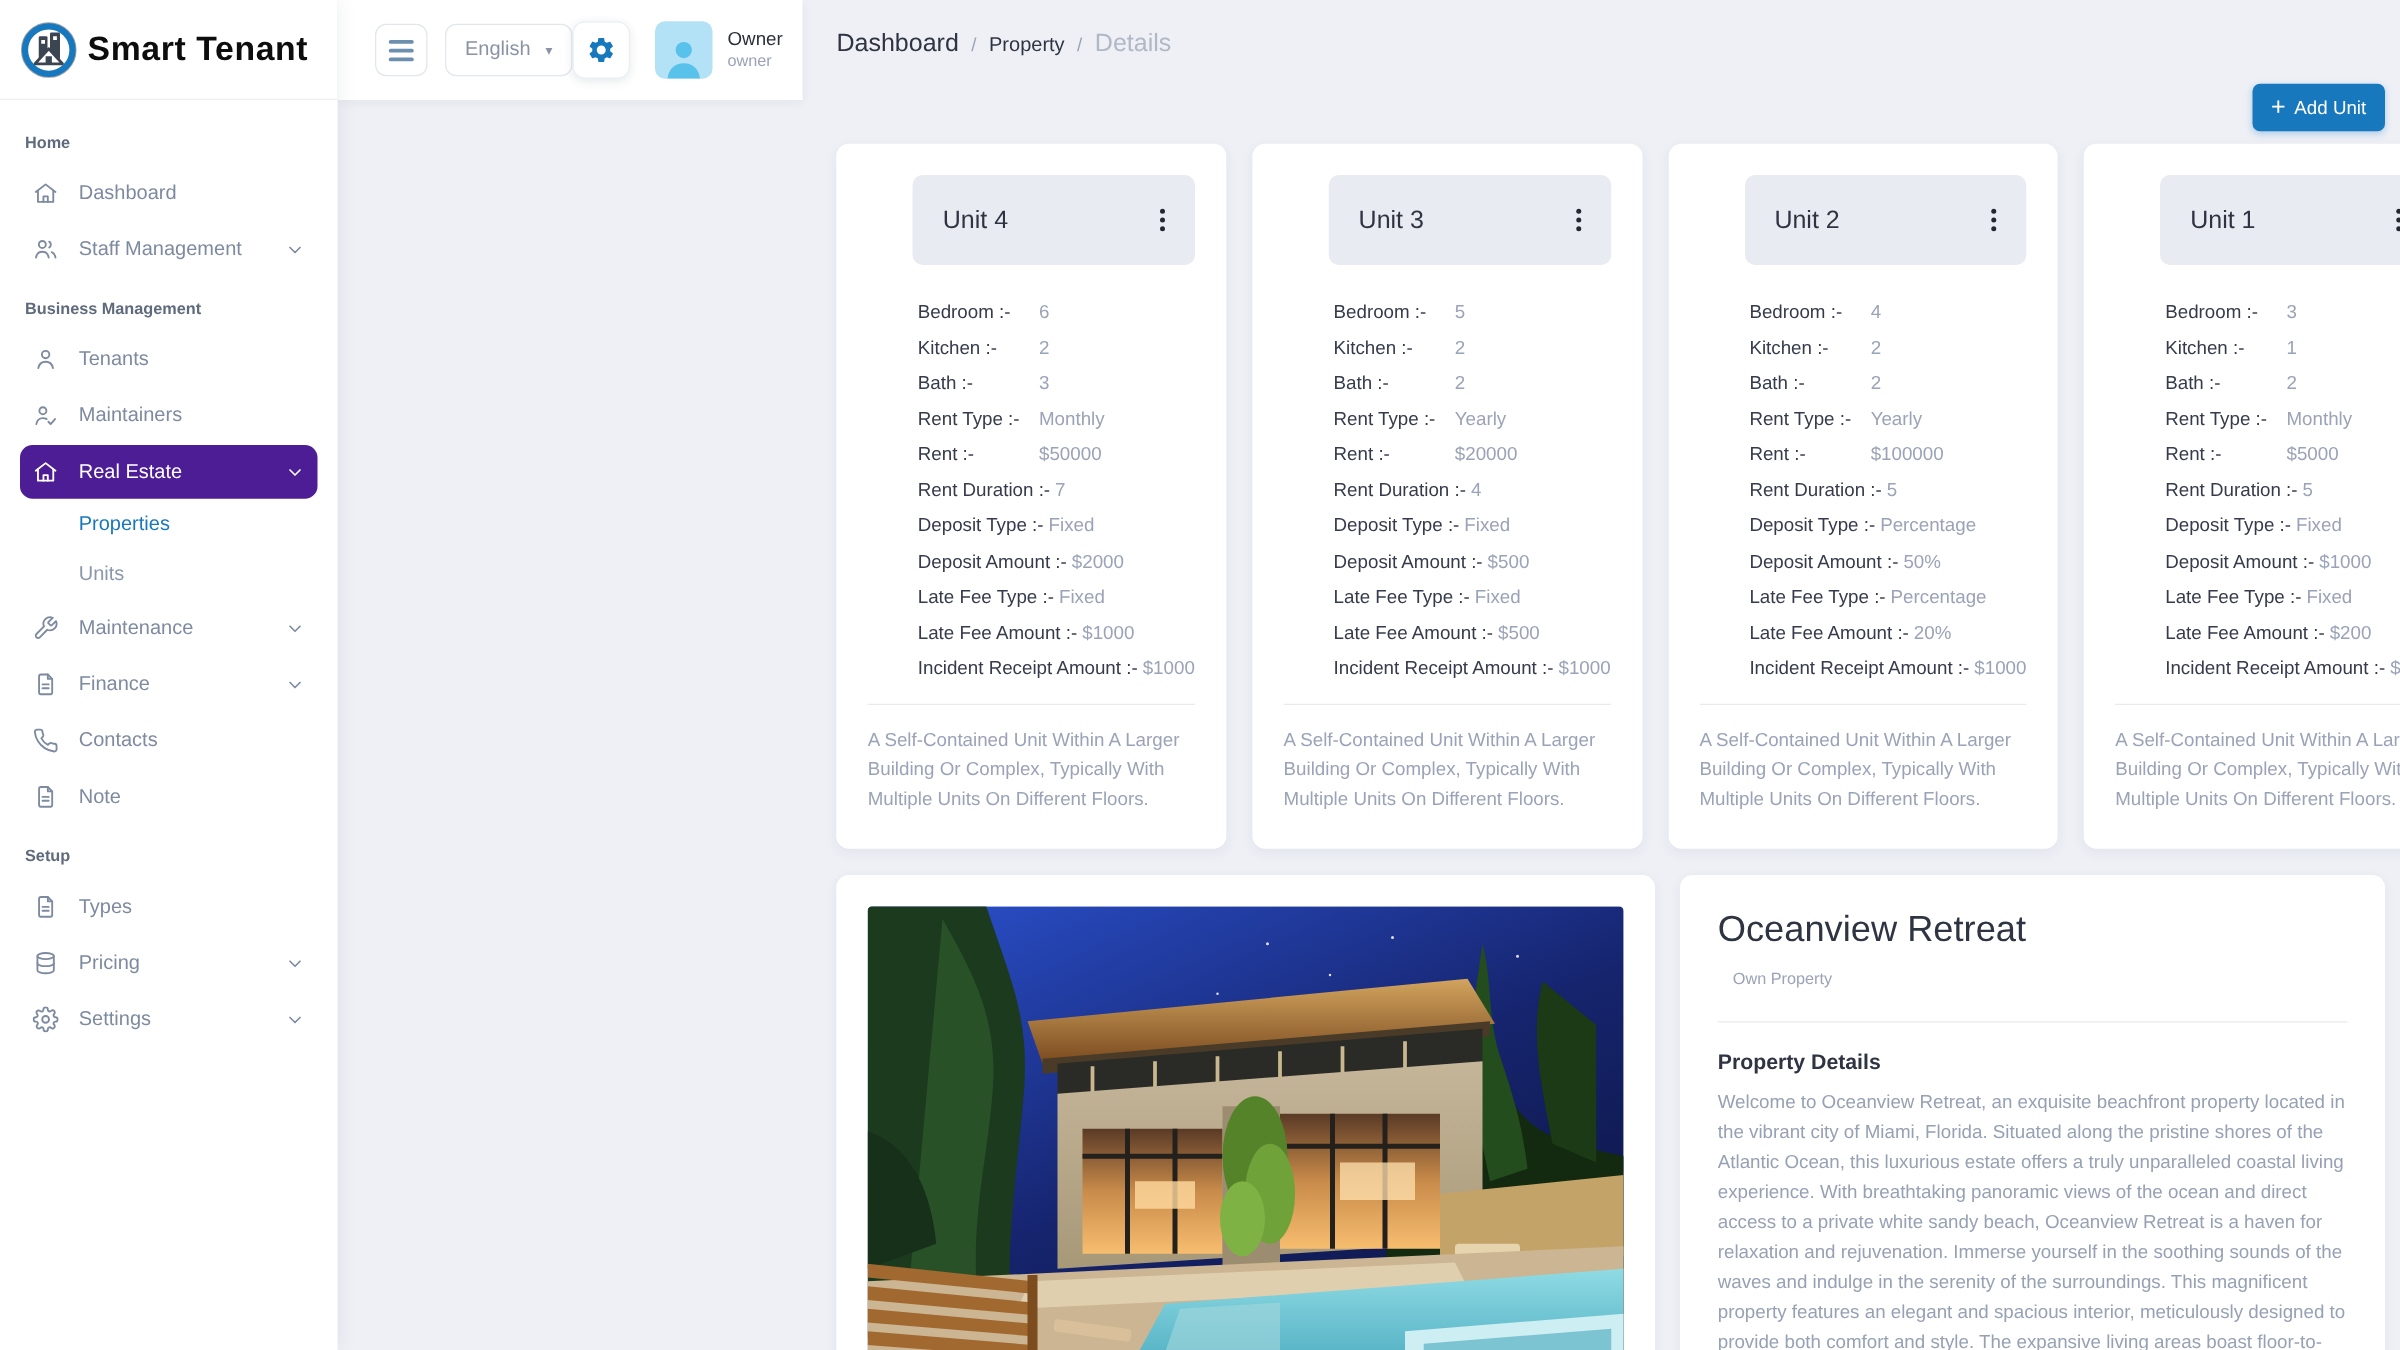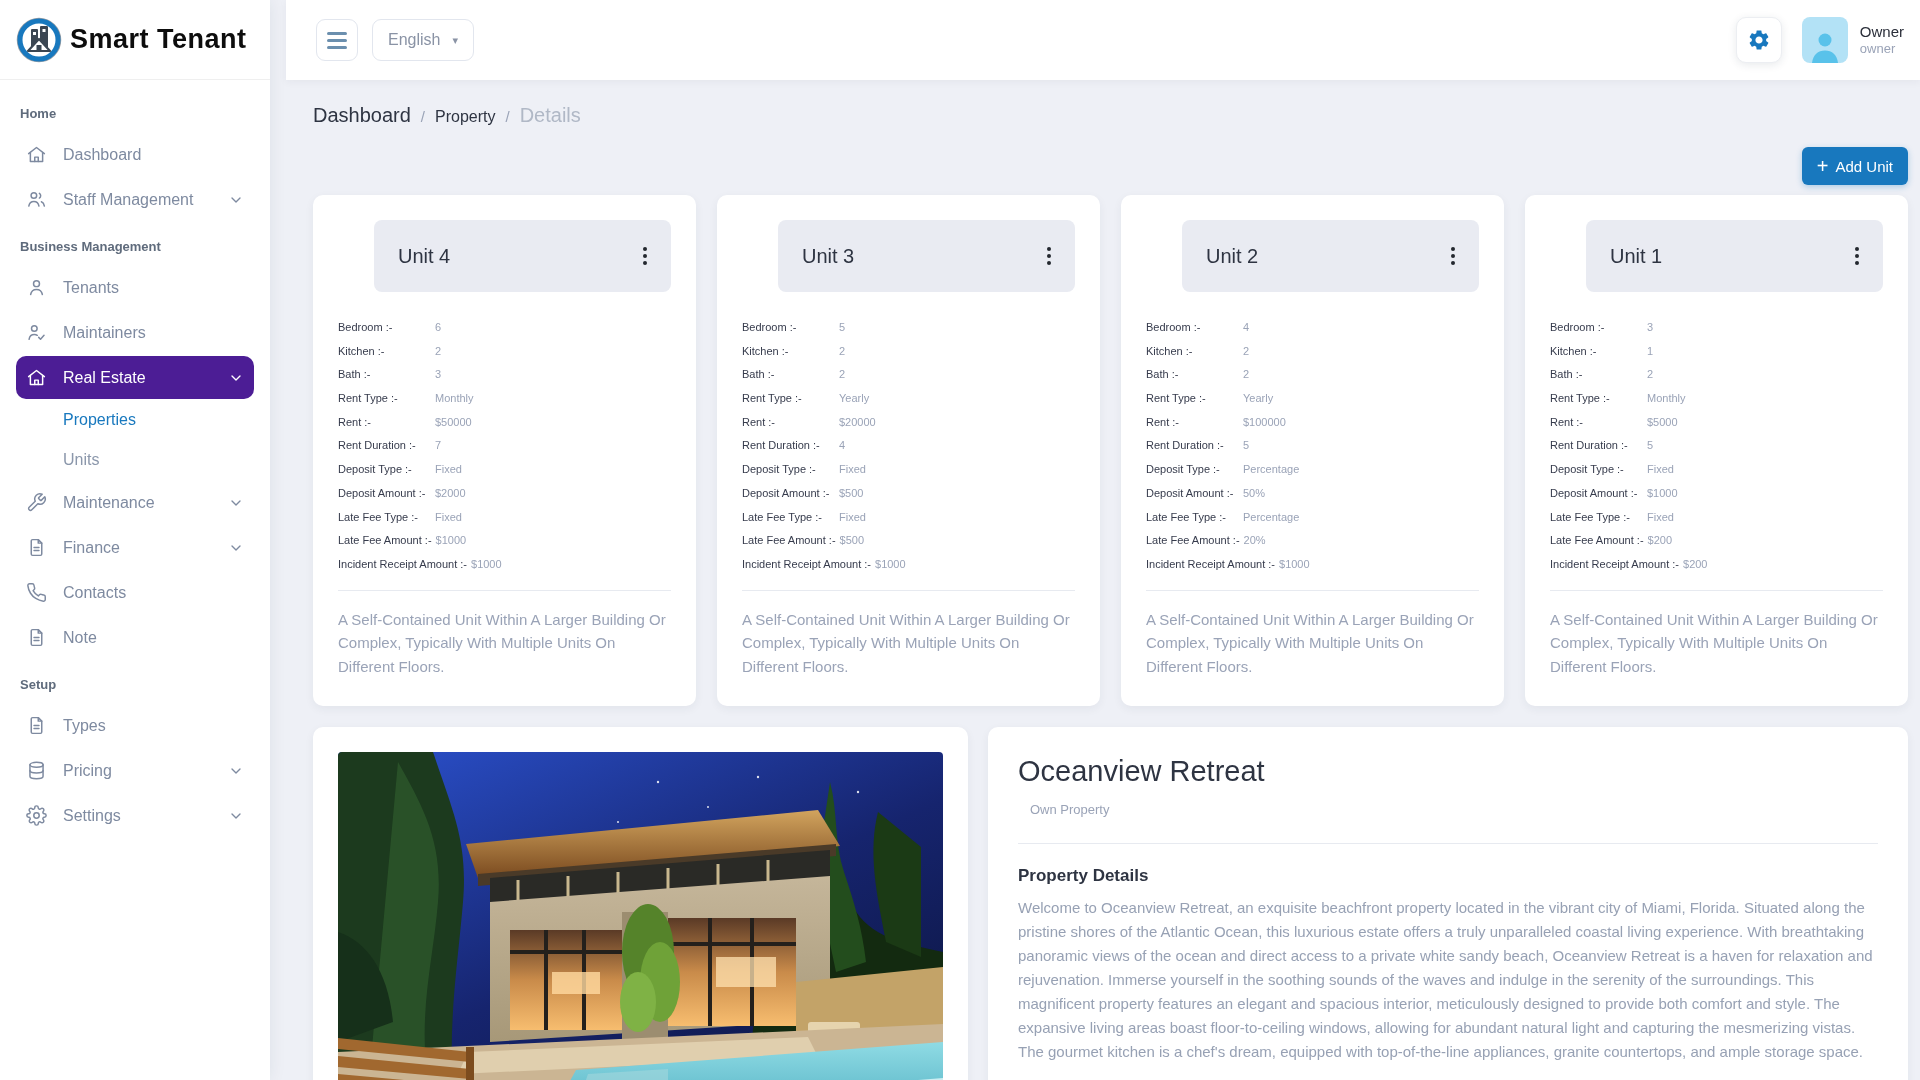--- a/index.html
+++ b/index.html
@@ -1,42 +1,42 @@
 <!DOCTYPE html>
 <html><head>
 <meta charset="utf-8">
 <style>
   * { box-sizing: border-box; margin: 0; padding: 0; }
   html,body { width:1920px; height:1080px; overflow:hidden; }
   body {
     font-family: "Liberation Sans", "DejaVu Sans", sans-serif;
     background:#eef0f6; color:#2e3442;
   }
-  .app { display:flex; width:1920px; height:1080px;gap:16px; }
+  .app { display:flex; width:1920px; height:1080px; }
 
   
   .sidebar { width:270px; min-width:270px; background:#fff; height:1080px;
     box-shadow:0 0 16px rgba(30,45,65,.08); z-index:10; }
   .logo-row { height:80px; display:flex; align-items:center; padding-left:14px;
     border-bottom:1px solid #efefef; }
   .logo-mark { width:50px; height:50px; margin-right:6px; }
   .brand-name { font-size:27px; font-weight:800; color:#0d0d0d; letter-spacing:.5px; }
   .side-nav { padding:10px 0 0; }
   .section-heading { padding:16px 20px 10px; font-size:13px; font-weight:bold; color:#5f6b7c; }
   .nav-item { display:flex; align-items:center; margin:2px 16px; padding:11px 10px;
     border-radius:10px; color:#7e8aa0; font-size:16px; cursor:pointer; }
   .nav-item .ic { width:21px; height:21px; margin-right:16px; flex:0 0 21px; }
   .nav-item .chev { width:16px; height:16px; margin-left:auto; }
   .nav-item.active { background:#4c1d95; color:#fff; }
   .sub-item { padding:10px 10px 10px 47px; margin:2px 16px; font-size:16px;
     color:#8b97ab; cursor:pointer; border-radius:10px; }
   .sub-item.active { color:#1878be; }
 
   
-  .main { flex:1; display:flex; flex-direction:column; min-width:0;justify-content:flex-end; }
+  .main { flex:1; display:flex; flex-direction:row; min-width:0;justify-content:flex-end; }
   .topbar { height:80px; background:#fff; display:flex; align-items:center;
     padding:0 16px 0 30px; box-shadow:0 2px 8px rgba(30,45,65,.05); position:relative; z-index:5; }
   .sq-btn { width:42px; height:42px; border:1px solid #e2e6ee; border-radius:9px;
     background:#fff; display:flex; align-items:center; justify-content:center; cursor:pointer; }
   .burger { display:flex; flex-direction:column; gap:4px; }
   .burger span { display:block; width:20px; height:3px; border-radius:2px; background:#6b8fae; }
   .lang-select { margin-left:14px; height:42px; border:1px solid #e2e6ee; border-radius:9px;
     background:#fff; display:flex; align-items:center; padding:0 15px; color:#8a93a5;
     font-size:16px; cursor:pointer; }
   .lang-select .caret { margin-left:12px; font-size:11px; color:#8a93a5; }
@@ -67,21 +67,21 @@
 
   .cards-row { display:grid; grid-template-columns:repeat(4,1fr); gap:21px; margin-top:10px; }
   .unit-card { background:#fff; border-radius:10px; box-shadow:0 3px 10px rgba(30,45,65,.06);
     padding:25px 25px 28px; }
   .unit-head { background:#e9ebf2; border-radius:8px; height:72px; display:flex;
     align-items:center; justify-content:space-between; padding:0 18px 0 24px;margin-left:36px; }
   .unit-title { font-size:20px; color:#2e3442; }
   .kebab { display:flex; flex-direction:column; gap:3px; padding:6px; cursor:pointer; }
   .kebab i { width:4px; height:4px; border-radius:50%; background:#23272f; }
   .unit-rows { margin-top:29px; }
-  .frow { display:flex; font-size:11px; margin-bottom:10.5px; line-height:1.2; }
+  .frow { display:flex; font-size:15px; margin-bottom:10.5px; line-height:1.2;margin-left:40px; }
   .flbl { color:#363b4c; min-width:97px; padding-right:4px; white-space:nowrap; }
   .fval { color:#9aa3b7; white-space:nowrap; }
   .unit-card hr, .detail-card hr { border:none; border-top:1px solid #e7eaf0; }
   .unit-card hr { margin:19px 0 17px; }
   .unit-desc { color:#9aa3b7; font-size:15px; line-height:1.55; }
 
   .bottom-row { display:grid; grid-template-columns:655px 1fr; gap:20px; margin-top:21px; }
   .photo-card { background:#fff; border-radius:10px; box-shadow:0 3px 10px rgba(30,45,65,.06);
     padding:25px; height:560px; }
   .photo-frame { width:100%; height:395px; border-radius:4px; overflow:hidden; }

